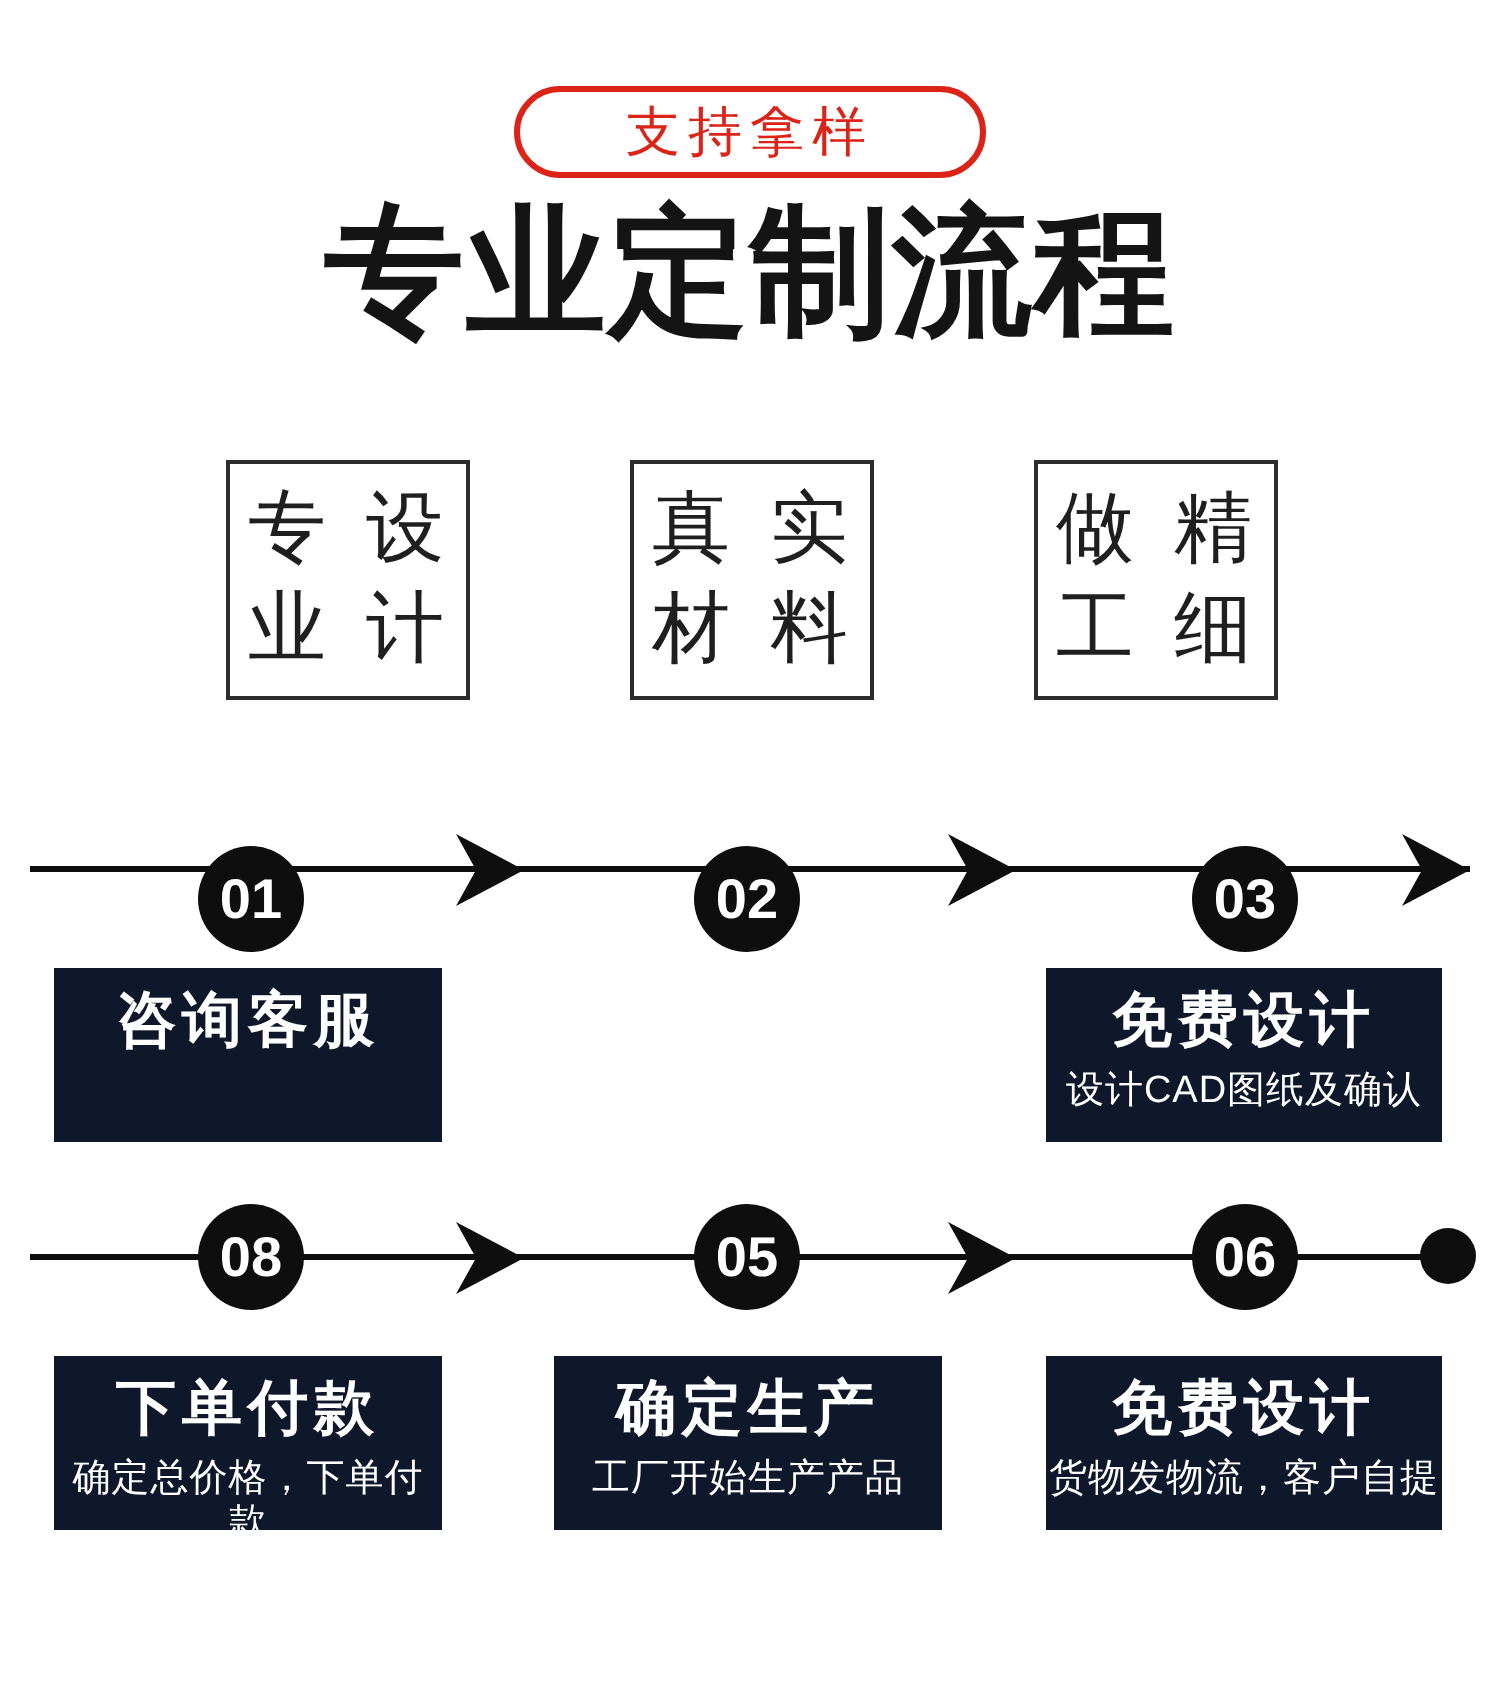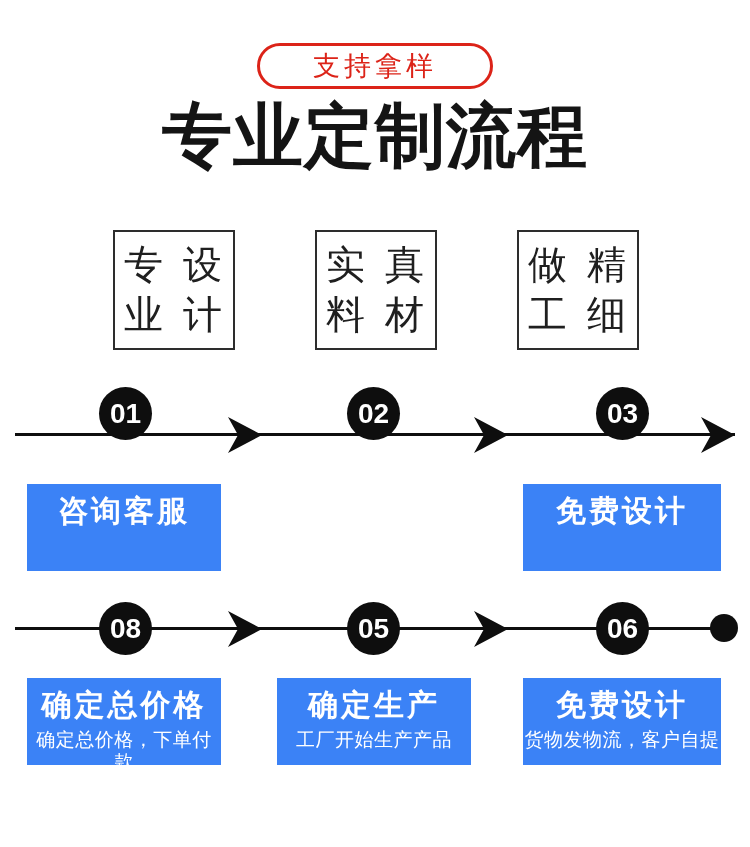--- a/index.html
+++ b/index.html
@@ -78,21 +78,21 @@
     border-radius: 50%;
     background: #0e0e0e;
     color: #ffffff;
     display: flex; align-items: center; justify-content: center;
     font-size: 28px;
     font-weight: 600;
   }
   .step-circle.c1 { left: 99px; }
   .step-circle.c2 { left: 347px; }
   .step-circle.c3 { left: 596px; }
-  .step-circle.r1 { top: 387px; text-align: right; }
+  .step-circle.r1 { top: 423px; text-align: right; }
   .step-circle.r2 { top: 602px; }
 
   
   .flow-arrow {
     position: absolute;
     width: 34px; height: 36px;
   }
   .flow-arrow.a1 { left: 228px; }
   .flow-arrow.a2 { left: 474px; }
   .flow-arrow.a3 { left: 701px; }
@@ -107,21 +107,21 @@
     width: 28px; height: 28px;
     border-radius: 50%;
     background: #0e0e0e;
   }
 
   
   .step-card {
     position: absolute;
     box-sizing: border-box;
     height: 87px;
-    background: #3b82f6;
+    background: #0f172a;
     color: #ffffff;
     text-align: center;
     padding-top: 10px;
   }
   .step-card.c1 { left: 27px;  width: 194px; }
   .step-card.c2 { left: 277px; width: 194px; }
   .step-card.c3 { left: 523px; width: 198px; }
   .step-card.r1 { top: 484px; }
   .step-card.r2 { top: 678px; }
   .step-card .card-title {
@@ -149,22 +149,22 @@
     <span>支持拿样</span>
   </div>
 
   <h1 class="title">专业定制流程</h1>
 
   <div class="feature-box f1">
     <span>专业</span>
     <span>设计</span>
   </div>
   <div class="feature-box f2">
+    <span>真材</span>
     <span>实料</span>
-    <span>真材</span>
   </div>
   <div class="feature-box f3">
     <span>做工</span>
     <span>精细</span>
   </div>
 
   <div class="tl-line r1"></div>
 
   <div class="step-circle c1 r1">
     <span>01</span>
@@ -189,20 +189,21 @@
     <svg width="34" height="36" viewBox="0 0 34 36">
         <polygon points="0,0 34,18 0,36 10,18" fill="#0e0e0e"></polygon>
       </svg>
   </div>
 
   <div class="step-card c1 r1">
     <span class="card-title">咨询客服</span>
   </div>
   <div class="step-card c3 r1">
     <span class="card-title">免费设计</span>
+    <span class="card-desc">设计CAD图纸及确认</span>
   </div>
 
   <div class="tl-line r2"></div>
 
   <div class="step-circle c1 r2">
     <span>08</span>
   </div>
   <div class="flow-arrow a1 r2">
     <svg width="34" height="36" viewBox="0 0 34 36">
         <polygon points="0,0 34,18 0,36 10,18" fill="#0e0e0e"></polygon>
@@ -215,21 +216,21 @@
     <svg width="34" height="36" viewBox="0 0 34 36">
         <polygon points="0,0 34,18 0,36 10,18" fill="#0e0e0e"></polygon>
       </svg>
   </div>
   <div class="step-circle c3 r2">
     <span>06</span>
   </div>
   <div class="end-dot"></div>
 
   <div class="step-card c1 r2">
-    <span class="card-title">确定总价格</span>
+    <span class="card-title">下单付款</span>
     <span class="card-desc">确定总价格，下单付款</span>
   </div>
   <div class="step-card c2 r2">
     <span class="card-title">确定生产</span>
     <span class="card-desc">工厂开始生产产品</span>
   </div>
   <div class="step-card c3 r2">
     <span class="card-title">免费设计</span>
     <span class="card-desc">货物发物流，客户自提</span>
   </div>

